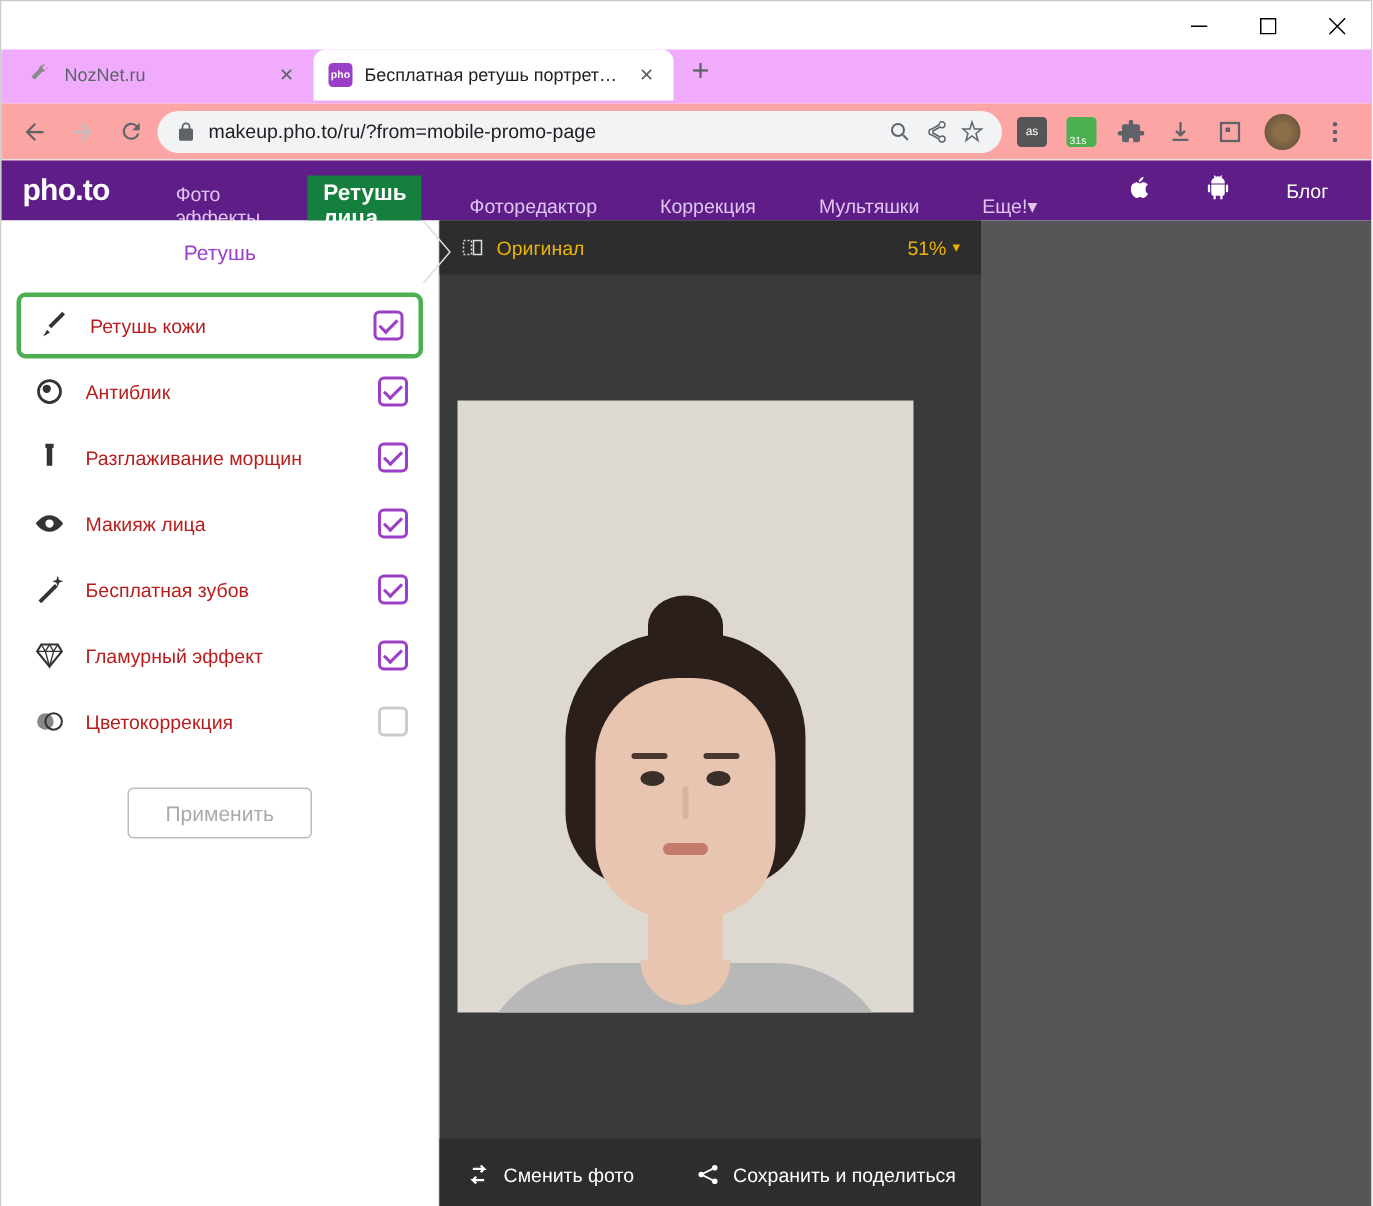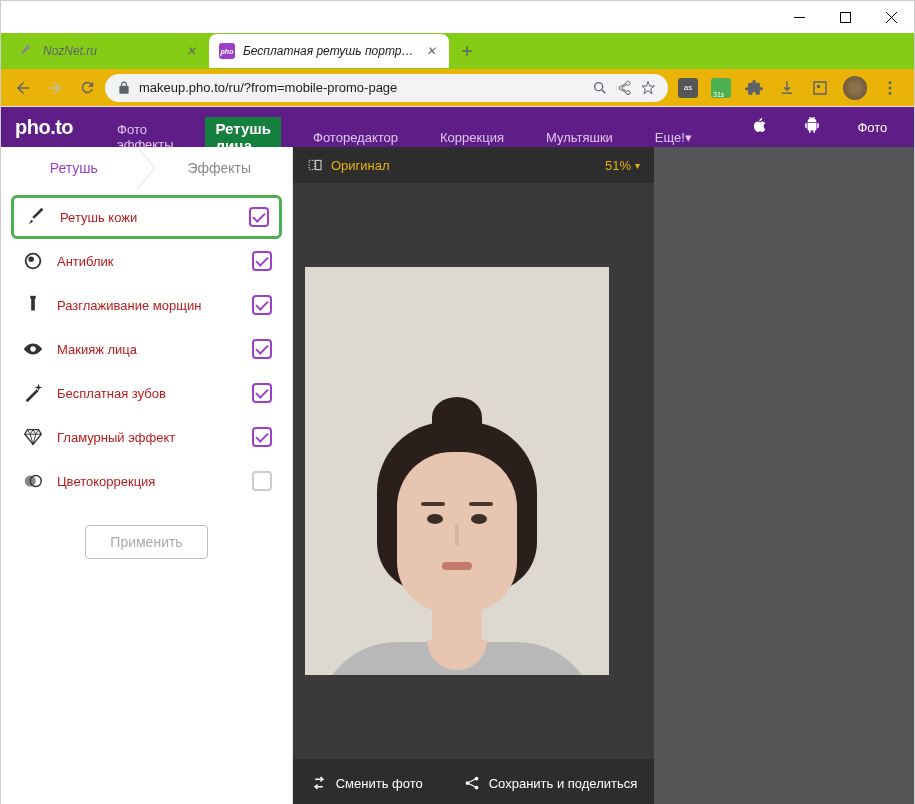--- a/index.html
+++ b/index.html
@@ -3,29 +3,29 @@
 <meta charset="utf-8">
 <style>
 * { margin: 0; padding: 0; box-sizing: border-box; font-family: Arial, sans-serif; }
 body { background: #fff; width: 915px; height: 804px; overflow: hidden; }
 
 .window-chrome { background: #fff; border: 1px solid #ccc; }
 .titlebar { height: 32px; background: #fff; display: flex; justify-content: flex-end; align-items: center; }
 .titlebar-btn { width: 46px; height: 32px; display: flex; align-items: center; justify-content: center; color: #000; }
 .titlebar-btn svg { width: 11px; height: 11px; }
 
-.tab-strip { height: 36px; background: #84cc16; display: flex; align-items: center; padding-left: 8px; font-style: italic; }
+.tab-strip { height: 36px; background: #f0abfc; display: flex; align-items: flex-start; padding-left: 8px; }
 .tab { height: 34px; display: flex; align-items: center; padding: 0 10px; gap: 8px; font-size: 12px; color: #5f6368; border-radius: 8px 8px 0 0; max-width: 240px; min-width: 200px; position: relative; }
 .tab.active { background: #fff; color: #202124; }
 .tab-favicon { width: 16px; height: 16px; flex-shrink: 0; }
 .tab-title { white-space: nowrap; overflow: hidden; text-overflow: ellipsis; flex: 1; }
 .tab-close { width: 16px; height: 16px; display: flex; align-items: center; justify-content: center; color: #5f6368; }
 .new-tab { width: 28px; height: 28px; display: flex; align-items: center; justify-content: center; margin-left: 4px; }
 
-.addr-bar { height: 38px; background: #eab308; display: flex; align-items: center; padding: 0 8px; gap: 4px; border-bottom: 1px solid #e0e0e0; }
+.addr-bar { height: 38px; background: #fca5a5; display: flex; align-items: center; padding: 0 8px; gap: 4px; border-bottom: 1px solid #e0e0e0; }
 .nav-btn { width: 28px; height: 28px; display: flex; align-items: center; justify-content: center; color: #5f6368; border-radius: 50%; }
 .nav-btn.disabled { color: #bdbdbd; }
 .url-box { flex: 1; height: 28px; background: #f1f3f4; border-radius: 14px; display: flex; align-items: center; padding: 0 12px; gap: 8px; font-size: 13px; color: #202124; }
 .url-text { flex: 1; }
 .ext-icons { display: flex; gap: 13px; align-items: center; padding: 0 6px; }
 .ext-icon { width: 20px; height: 20px; display: flex; align-items: center; justify-content: center; }
 .avatar { width: 24px; height: 24px; border-radius: 50%; background: radial-gradient(circle, #8b6f47 30%, #5a4a3a 100%); }
 
 .site-header { height: 40px; background: #5e1d87; display: flex; align-items: center; padding: 0 14px; gap: 22px; color: #fff; }
 .logo { font-size: 20px; font-weight: bold; color: #fff; margin-right: 12px; letter-spacing: -0.5px; }
@@ -197,35 +197,34 @@
     <span class="nav-item">Коррекция</span>
     <span class="nav-item">Мультяшки</span>
     <span class="nav-item"><span>Еще!</span> ▾</span>
     <span class="nav-spacer"></span>
     <span class="header-icon"><svg viewBox="0 0 24 24" width="18" height="18" fill="#fff">
           <path d="M17 12c0-2 1-3 2-4-1-1-2-2-4-2s-2 1-3 1-2-1-3-1-3 1-4 2c-2 3-1 8 1 10 1 1 2 2 3 2s2-1 3-1 2 1 3 1 2-1 3-2c1-1 1-2 1-2-2-1-2-2-2-4zM14 4c1-1 1-2 1-3-1 0-2 1-3 2s-1 2-1 3c1 0 2-1 3-2z"></path>
         </svg></span>
     <span class="header-icon"><svg viewBox="0 0 24 24" width="18" height="18" fill="#fff">
           <path d="M6 8v8a2 2 0 0 0 2 2v3h2v-3h4v3h2v-3a2 2 0 0 0 2-2V8H6zm-2 0a1 1 0 0 0-1 1v5a1 1 0 0 0 2 0V9a1 1 0 0 0-1-1zm16 0a1 1 0 0 0-1 1v5a1 1 0 0 0 2 0V9a1 1 0 0 0-1-1zM15 2l1-2-1-1-1 2a6 6 0 0 0-4 0L9-1 8 0l1 2a5 5 0 0 0-3 5h12a5 5 0 0 0-3-5z"></path>
         </svg></span>
-    <span class="blog-link">Фото</span>
+    <span class="blog-link">Блог</span>
     <span class="flag"></span>
     <span style="color:#fff;font-size:10px;margin-left:4px">▾</span>
   </div>
 
   <div class="main">
     <div class="sidebar">
       <div class="tab-row">
         <div class="side-tab active">
           <span>Ретушь</span>
           <svg class="side-tab-arrow" viewBox="0 0 20 42">
               <path d="M0 0 L18 21 L0 42" fill="none" stroke="#ddd" stroke-width="1"></path>
             </svg>
         </div>
-        <div class="side-tab">Эффекты</div>
       </div>
 
       <div class="option-list">
         <div class="option highlighted">
           <span class="opt-icon">
               <svg viewBox="0 0 24 24" width="22" height="22">
                 <path d="M20 4l-2-2-10 10 2 2zM7 15l-3 5 5-3z" fill="#333"></path>
               </svg>
             </span>
           <span class="opt-label">Ретушь кожи</span>

